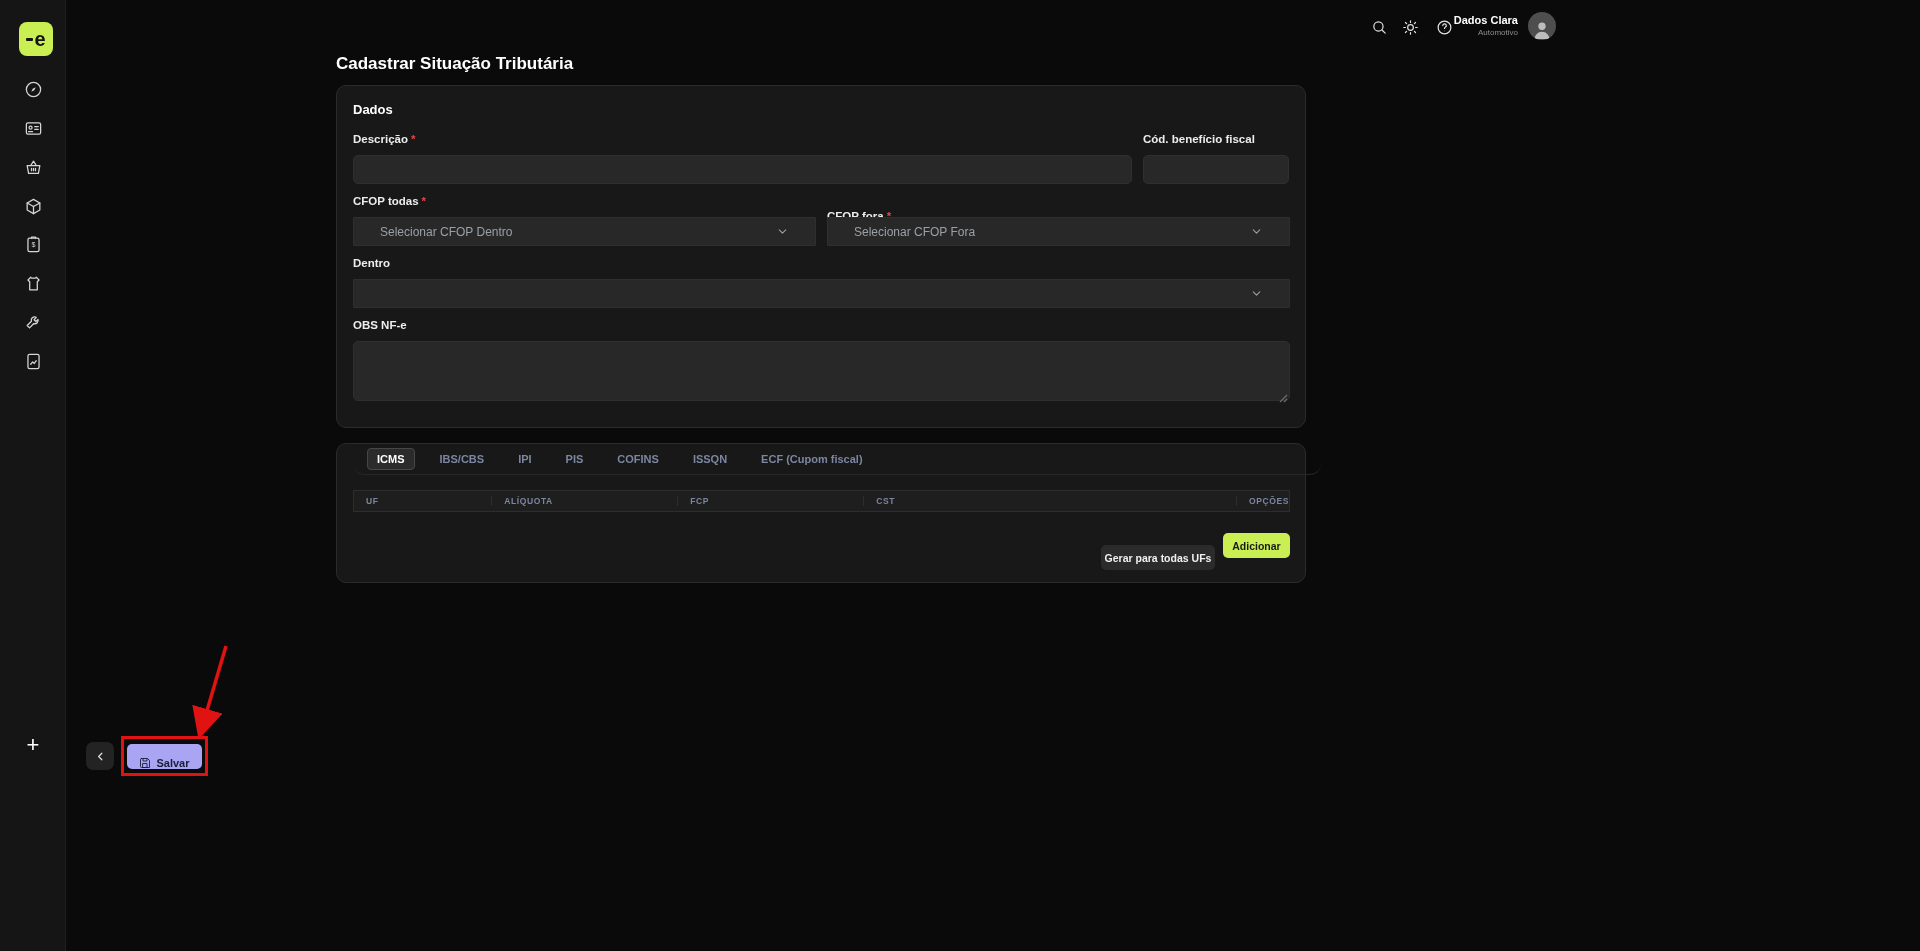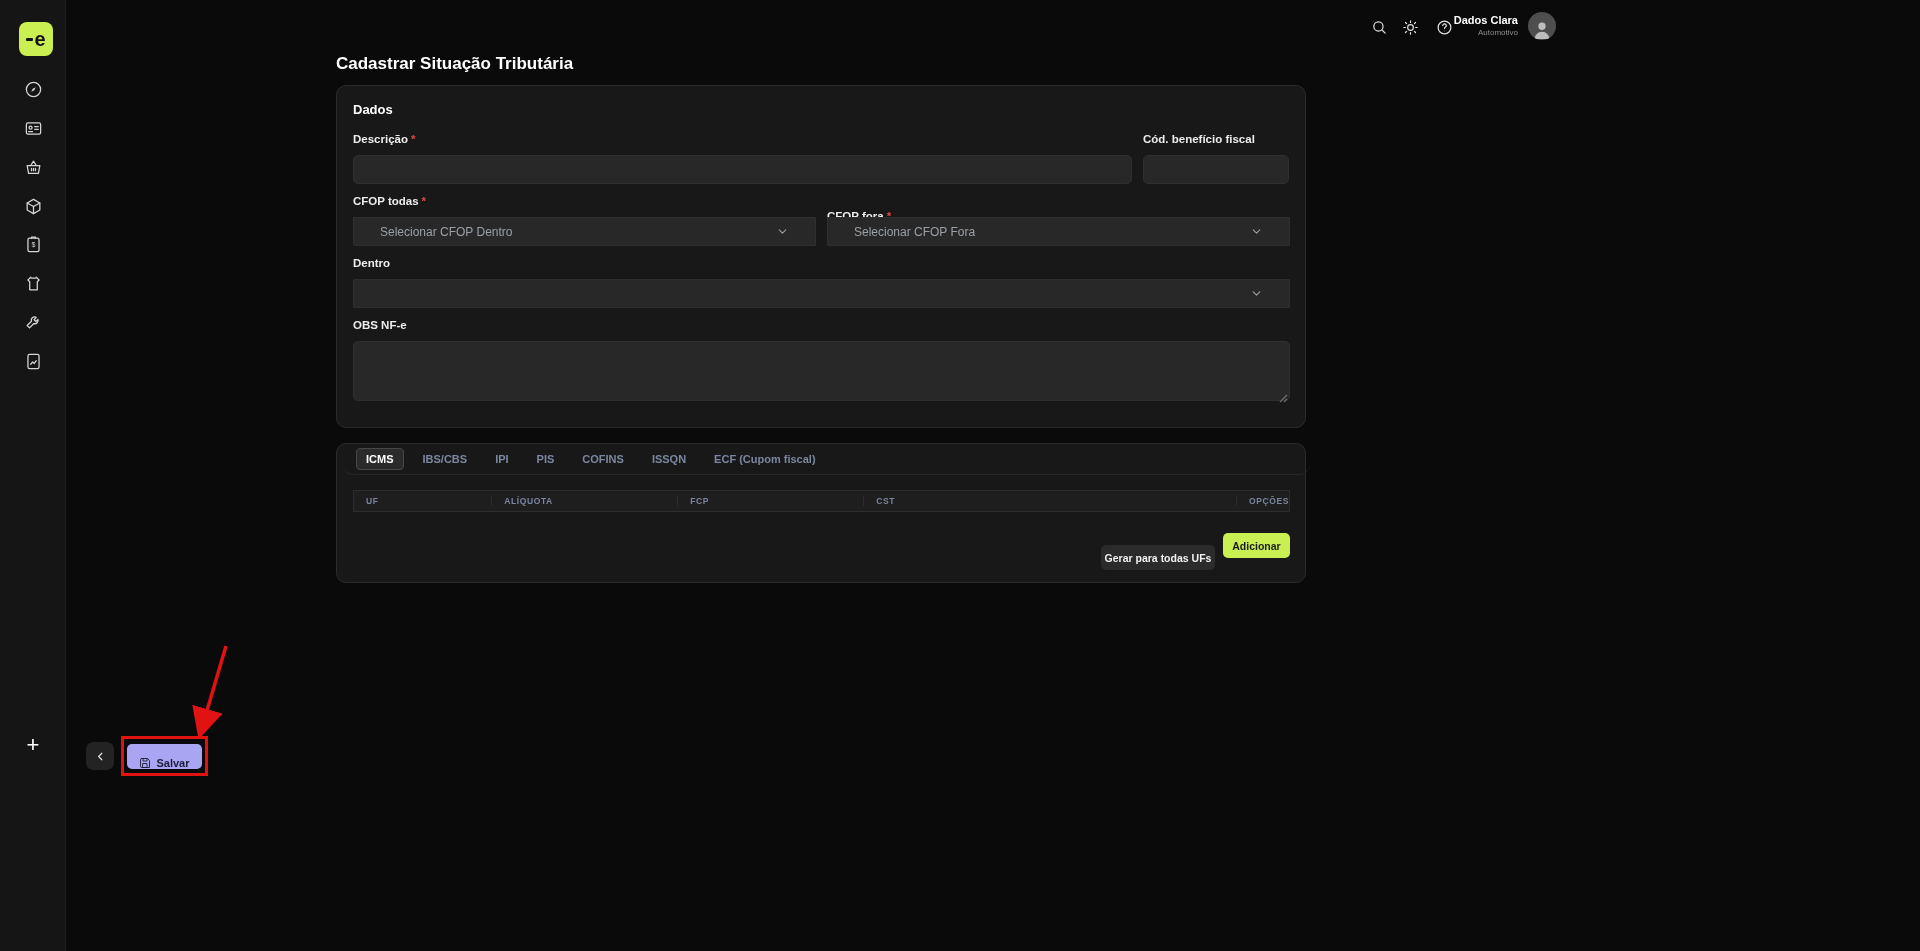--- a/index.html
+++ b/index.html
@@ -41,21 +41,21 @@
 
   .select { position:absolute; height:29px; background:#282828; border:1px solid #2f2f2f; border-radius:1px; display:flex; align-items:center; padding:0 26px; cursor:pointer; }
   .select .ph { font-size:12px; color:#9aa0a6; flex:1; white-space:nowrap; overflow:hidden; }
   .select svg { width:13px; height:13px; stroke:#9aa0a6; fill:none; stroke-width:2; stroke-linecap:round; stroke-linejoin:round; flex:none; }
 
   .obs-textarea { position:absolute; left:16px; top:255px; width:937px; height:60px; background:#282828; border:1px solid #2f2f2f; border-radius:5px; resize:none; color:#e8e8e8; font-size:12px; padding:8px 10px; font-family:"Liberation Sans", sans-serif; outline:none; }
   .resize-handle { position:absolute; left:939px; top:303px; width:12px; height:12px; pointer-events:none; }
   .resize-handle svg { width:12px; height:12px; stroke:#6a6a6a; stroke-width:1.3; }
 
   
-  .tabbar { position:absolute; left:5px; top:0; width:100%; height:31px; border-bottom:1px solid #262626; display:flex; align-items:center; padding-left:14px; gap:10px;border-radius:11px; }
+  .tabbar { position:absolute; left:16px; top:0; width:100%; height:31px; border-bottom:1px solid #262626; display:flex; align-items:center; padding-left:14px; gap:16px;border-radius:11px; }
   .tab { font-size:11px; color:#7b86a1; padding:4px 9px; border-radius:4px; cursor:pointer; white-space:nowrap; font-weight:600; }
   .tab.active { background:#2b2b2b; border:1px solid #474747; color:#ffffff; font-weight:bold; }
 
   .tax-table-head { position:absolute; left:16px; top:46px; width:937px; height:22px; background:#1e1e1e; border:1px solid #2d2d2d; display:flex; align-items:center; }
   .th { display:flex; align-items:center; padding-left:12px; font-size:8.5px; font-weight:bold; letter-spacing:0.6px; color:#7b86a1; text-transform:uppercase; border-right:1px solid #2d2d2d; }
   .th:last-child { border-right:none; }
   .th-uf { width:139px; } .th-aliquota { width:187px; } .th-fcp { width:187px; } .th-cst { width:375px; } .th-opcoes { flex:1; }
 
   .btn { display:flex; align-items:center; justify-content:center; border-radius:5px; cursor:pointer; font-family:"Liberation Sans", sans-serif; font-weight:bold; border:none; }
   .btn-dark { position:absolute; left:764px; top:89px; width:114px; height:25px; background:#2b2b2b; color:#f0f0f0; font-size:10.5px;margin-top:12px; }

